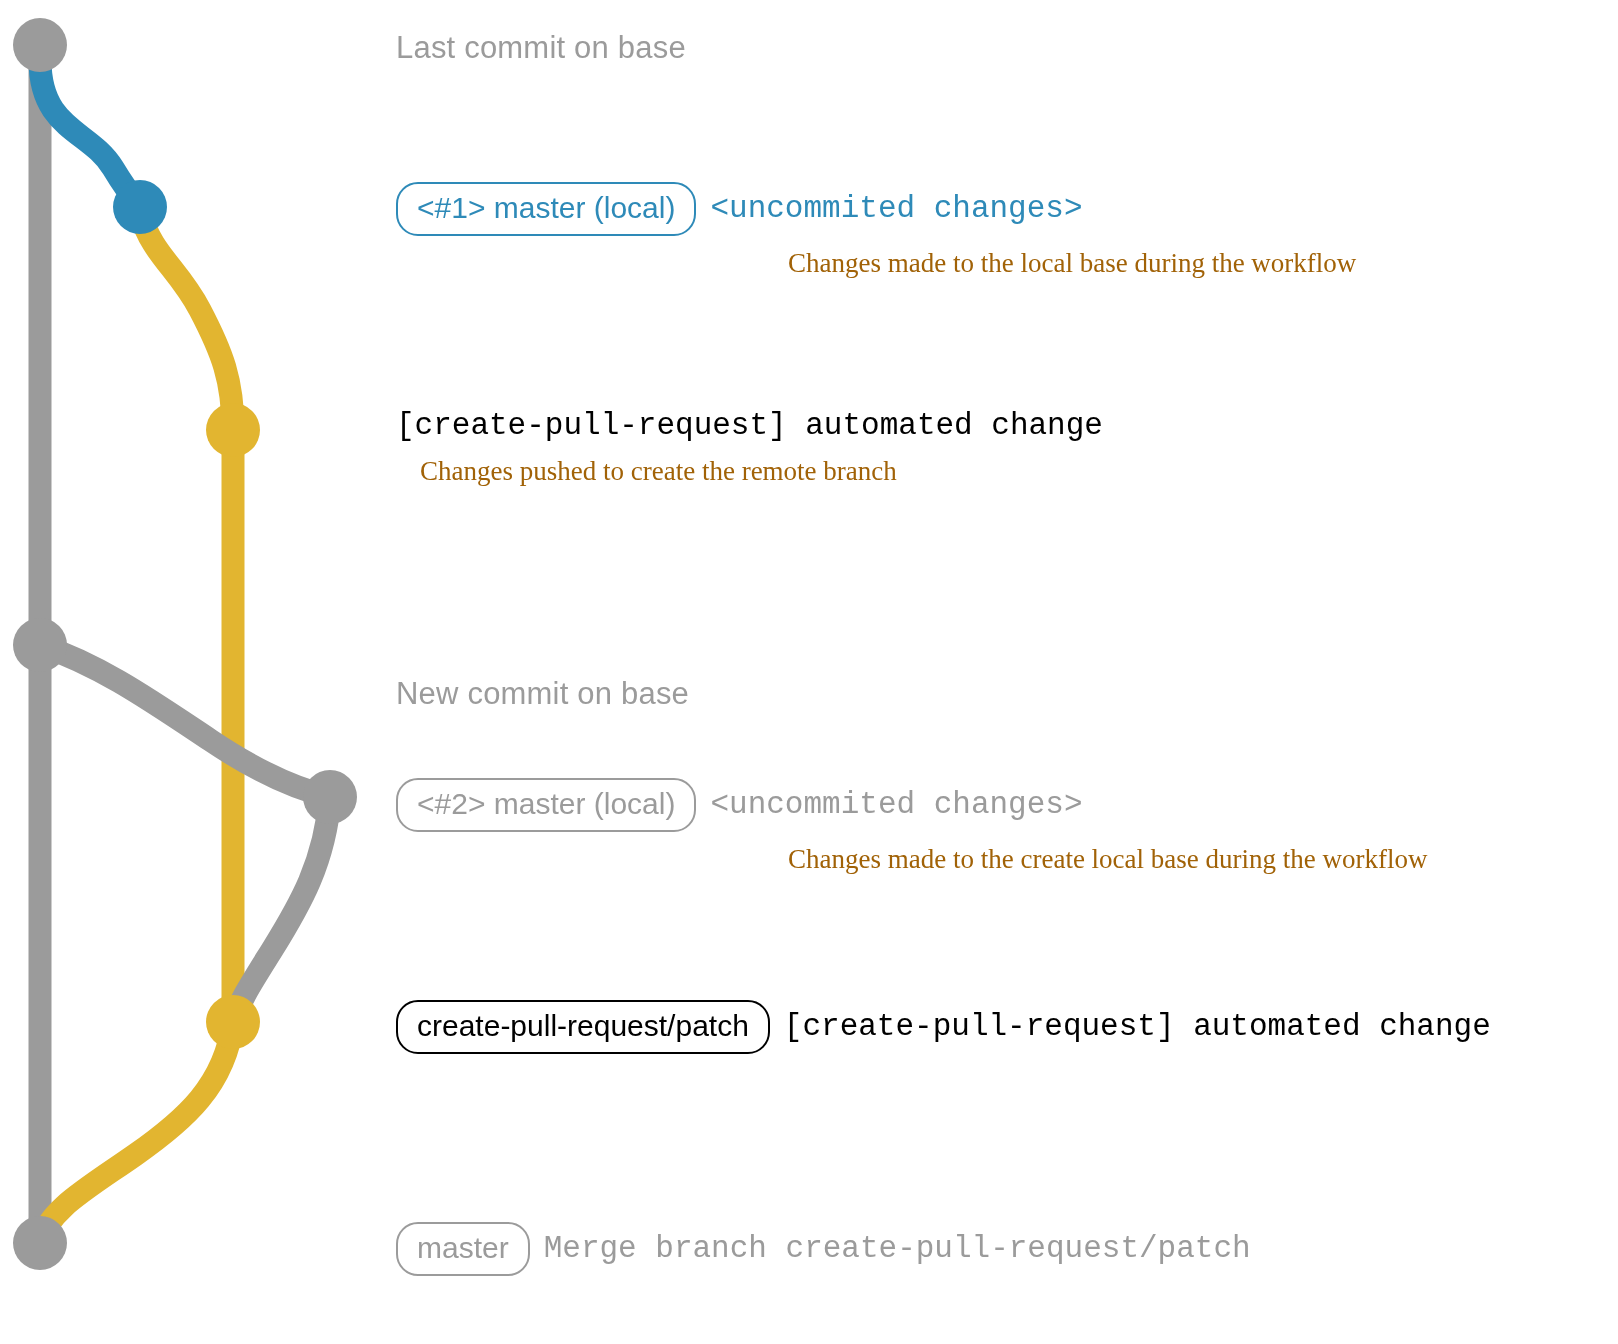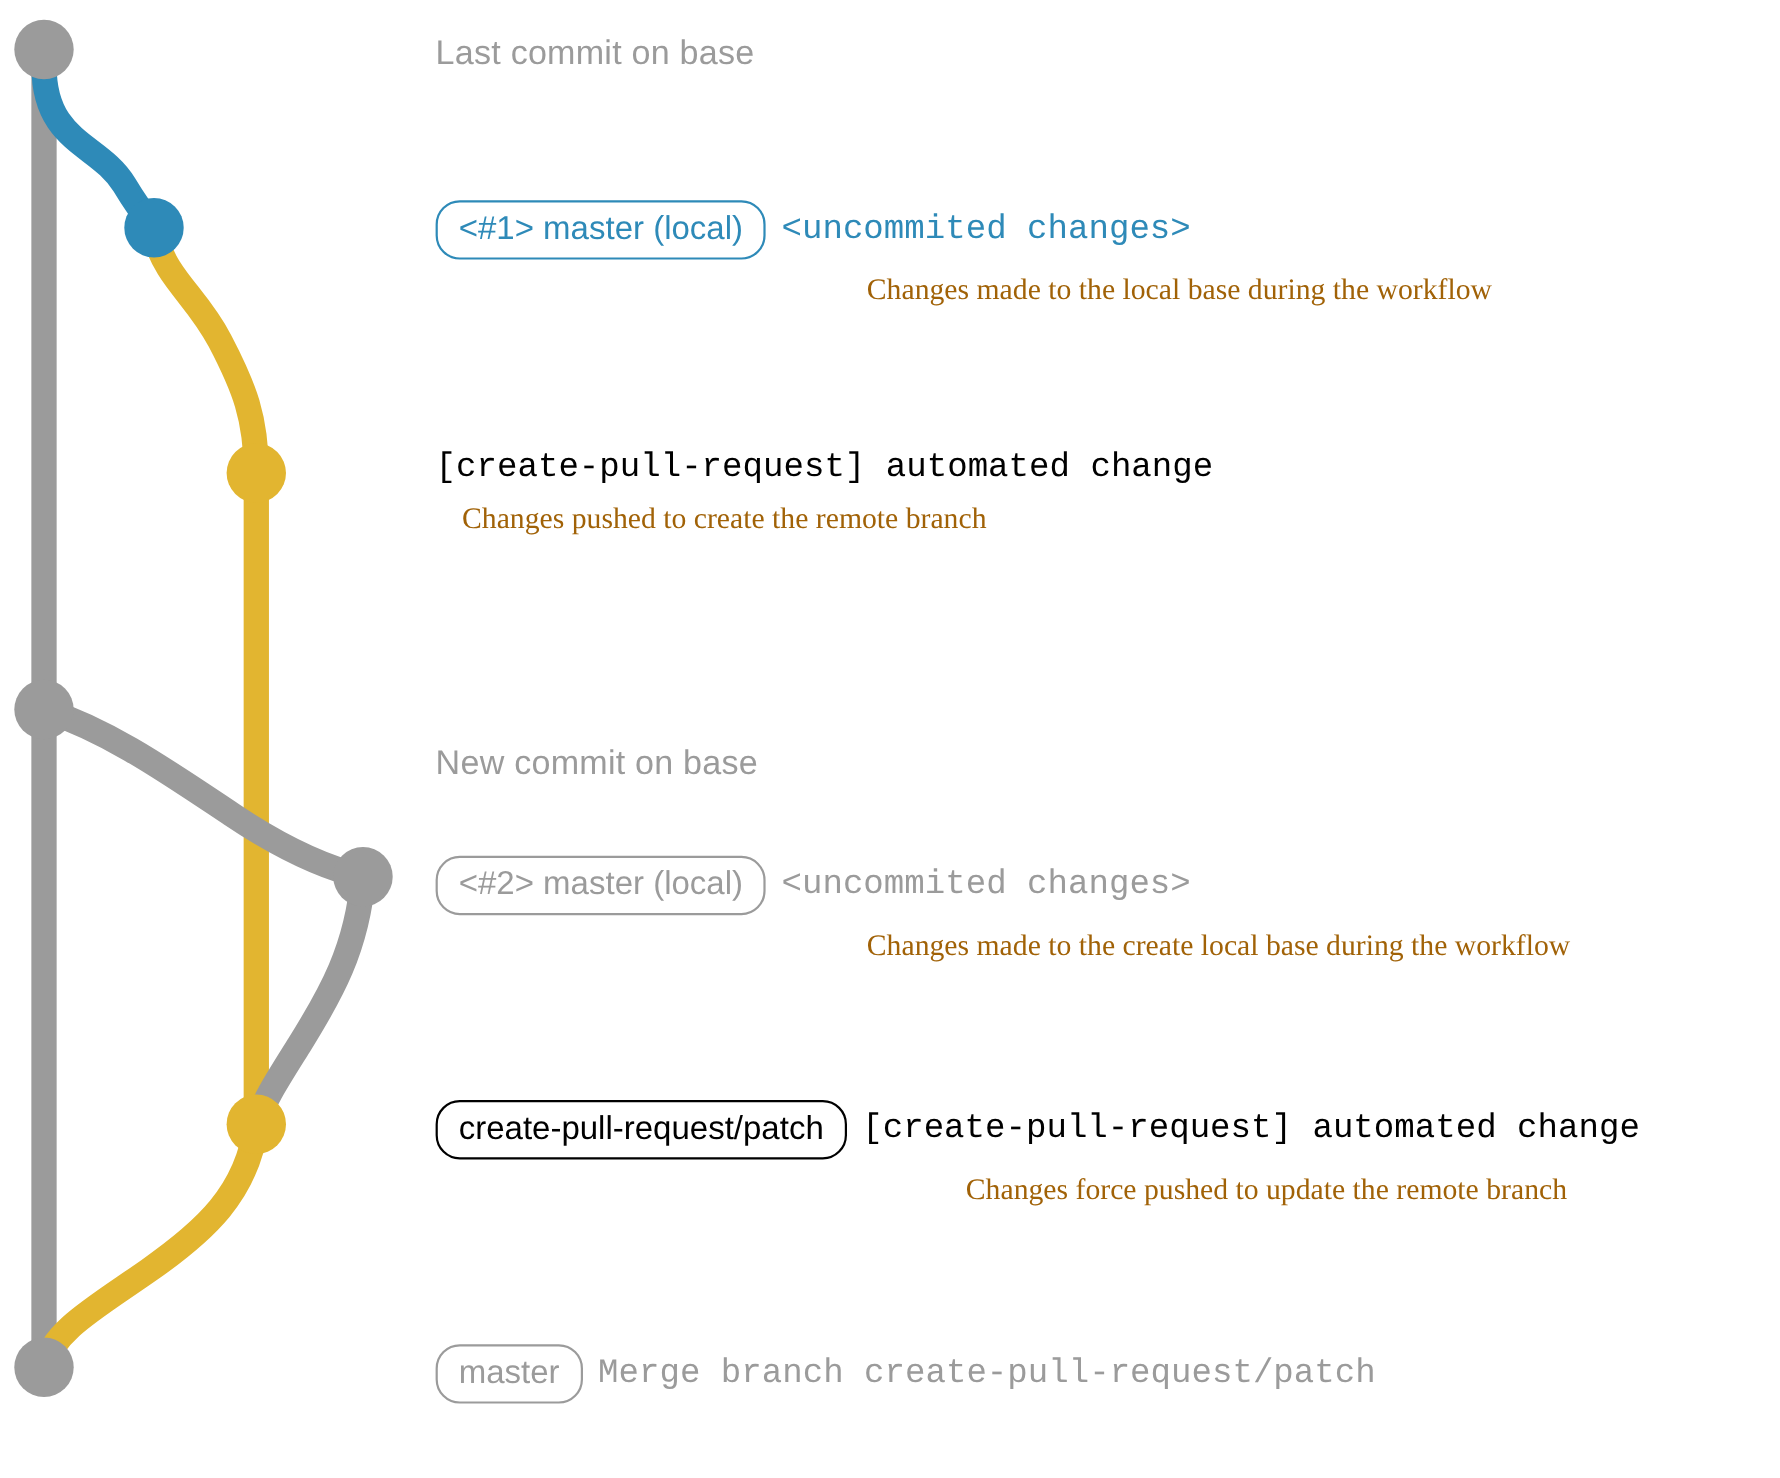--- a/index.html
+++ b/index.html
@@ -160,21 +160,20 @@
       <span class="commit-subject c-gray">&lt;uncommited changes&gt;</span>
     </div>
     <div class="desc desc-indent-3">Changes made to the create local base during the workflow</div>
   </div>
 
   <div class="ann-row row-automated-2">
     <div class="headline">
       <span class="ref-pill c-yellow">create-pull-request/patch</span>
       <span class="commit-subject c-yellow">[create-pull-request] automated change</span>
     </div>
-    <div class="desc desc-indent-4">Changes force pushed to update the remote branch</div>
   </div>
 
   <div class="ann-row row-master">
     <div class="headline">
       <span class="ref-pill c-gray">master</span>
       <span class="commit-subject c-gray">Merge branch create-pull-request/patch</span>
     </div>
   </div>
 
 </div>

